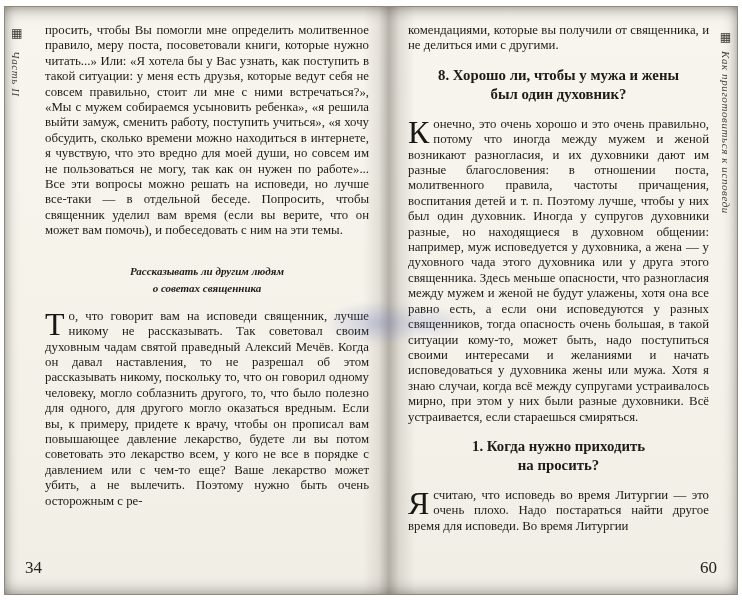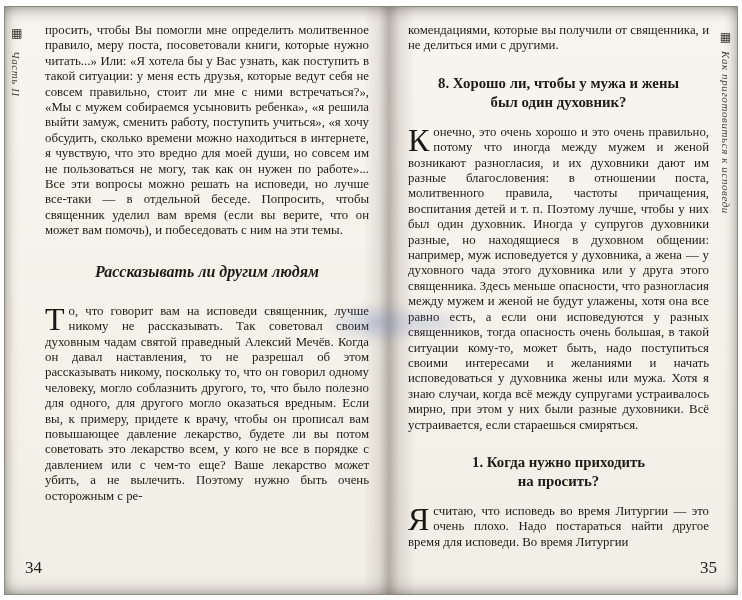--- a/index.html
+++ b/index.html
@@ -55,25 +55,25 @@
   }
   .left  .ornament { left:6px;  top:20px; }
   .right .ornament { right:6px; top:24px; }
 
   .page-num { position:absolute; bottom:16px; font-size:17px; color:#24221e; }
   .left  .page-num { left:20px; }
   .right .page-num { right:20px; }
 
   .center-head-italic {
     text-align:center; font-weight:bold; font-style:italic;
-    font-size:16px; line-height:17px; margin:24px 0 24px;
+    font-size:11px; line-height:17px; margin:24px 0 12px;
   }
   .q-head {
     text-align:center; font-weight:bold;
-    font-size:14.8px; line-height:19px; margin:20px 0 13px;
+    font-size:14.8px; line-height:19px; margin:12px 0 13px;
   }
   .dropcap {
     float:left; font-size:32px; line-height:26px;
     padding:2px 4px 0 0; color:#191713;
   }
   .para { text-align:justify; }
 
   .smudge { position:absolute; pointer-events:none; z-index:4; filter:blur(2px); }
   .smudge.a {
     left:318px; top:294px; width:112px; height:44px;
@@ -91,20 +91,21 @@
 
   <div class="page left">
     <div class="ornament">▦</div>
     <div class="running-head">Часть II</div>
 
     <div class="text-col">
       <p class="para">просить, чтобы Вы помогли мне определить молитвенное правило, меру поста, посоветовали книги, которые нужно читать...» Или: «Я хотела бы у Вас узнать, как поступить в такой ситуации: у меня есть друзья, которые ведут себя не совсем правильно, стоит ли мне с ними встречаться?», «Мы с мужем собираемся усыновить ребенка», «я решила выйти замуж, сменить работу, поступить учиться», «я хочу обсудить, сколько времени можно находиться в интернете, я чувствую, что это вредно для моей души, но совсем им не пользоваться не могу, так как он нужен по работе»... Все эти вопросы можно решать на исповеди, но лучше все-таки — в отдельной беседе. Попросить, чтобы священник уделил вам время (если вы верите, что он может вам помочь), и побеседовать с ним на эти темы.</p>
 
       <div class="center-head-italic">
         <div>Рассказывать ли другим людям</div>
+        <div>о советах священника</div>
       </div>
 
       <p class="para"><span class="dropcap">Т</span><span>о, что говорит вам на исповеди священник, лучше никому не рассказывать. Так советовал своим духовным чадам святой праведный Алексий Мечёв. Когда он давал наставления, то не разрешал об этом рассказывать никому, поскольку то, что он говорил одному человеку, могло соблазнить другого, то, что было полезно для одного, для другого могло оказаться вредным. Если вы, к примеру, придете к врачу, чтобы он прописал вам повышающее давление лекарство, будете ли вы потом советовать это лекарство всем, у кого не все в порядке с давлением или с чем-то еще? Ваше лекарство может убить, а не вылечить. Поэтому нужно быть очень осторожным с ре-</span></p>
     </div>
 
     <div class="page-num">34</div>
   </div>
 
   <div class="page right">
     <div class="ornament">▦</div>
@@ -121,20 +122,20 @@
       <p class="para"><span class="dropcap">К</span><span>онечно, это очень хорошо и это очень правильно, потому что иногда между мужем и женой возникают разногласия, и их духовники дают им разные благословения: в отношении поста, молитвенного правила, частоты причащения, воспитания детей и т. п. Поэтому лучше, чтобы у них был один духовник. Иногда у супругов духовники разные, но находящиеся в духовном общении: например, муж исповедуется у духовника, а жена — у духовного чада этого духовника или у друга этого священника. Здесь меньше опасности, что разногласия между мужем и женой не будут улажены, хотя она все равно есть, а если они исповедуются у разных священников, тогда опасность очень большая, в такой ситуации кому-то, может быть, надо поступиться своими интересами и желаниями и начать исповедоваться у духовника жены или мужа. Хотя я знаю случаи, когда всё между супругами устраивалось мирно, при этом у них были разные духовники. Всё устраивается, если стараешься смиряться.</span></p>
 
       <div class="q-head">
         <div>1. Когда нужно приходить</div>
         <div>на просить?</div>
       </div>
 
       <p class="para"><span class="dropcap">Я</span><span> считаю, что исповедь во время Литургии — это очень плохо. Надо постараться найти другое время для исповеди. Во время Литургии</span></p>
     </div>
 
-    <div class="page-num">35</div>
+    <div class="page-num">60</div>
   </div>
 
   <div class="smudge a"></div>
   <div class="smudge b"></div>
   <div class="gutter"></div>
 
 </div>
 
 </body></html>

